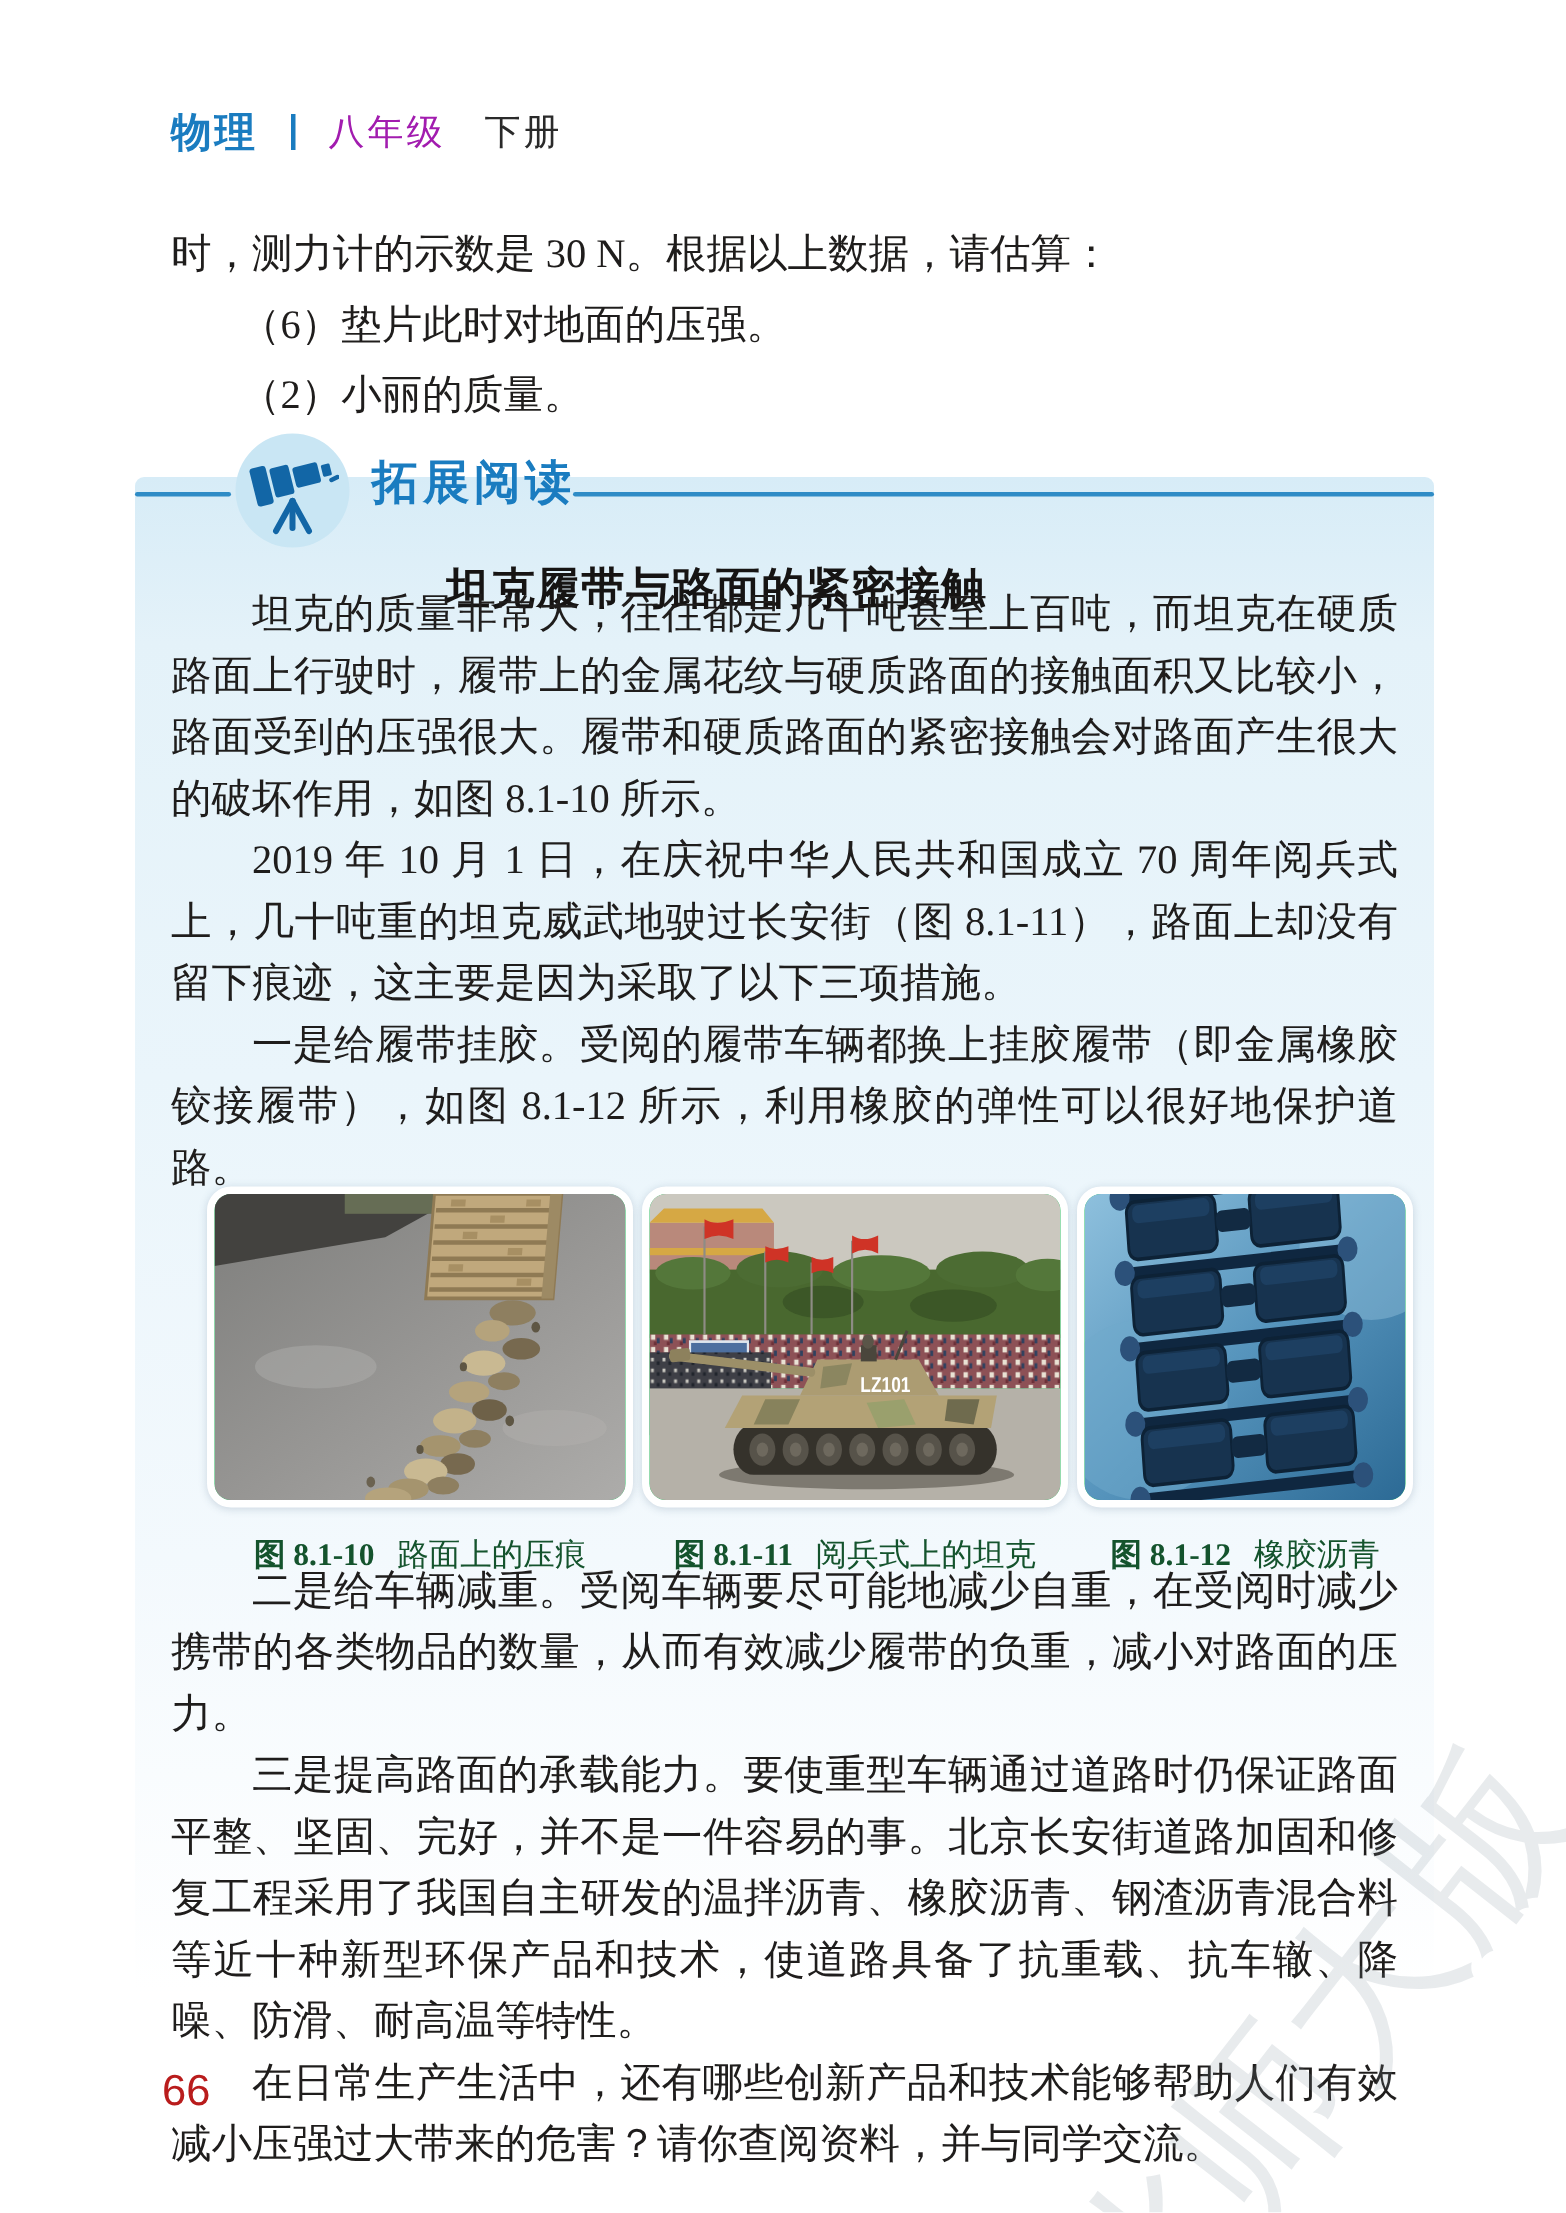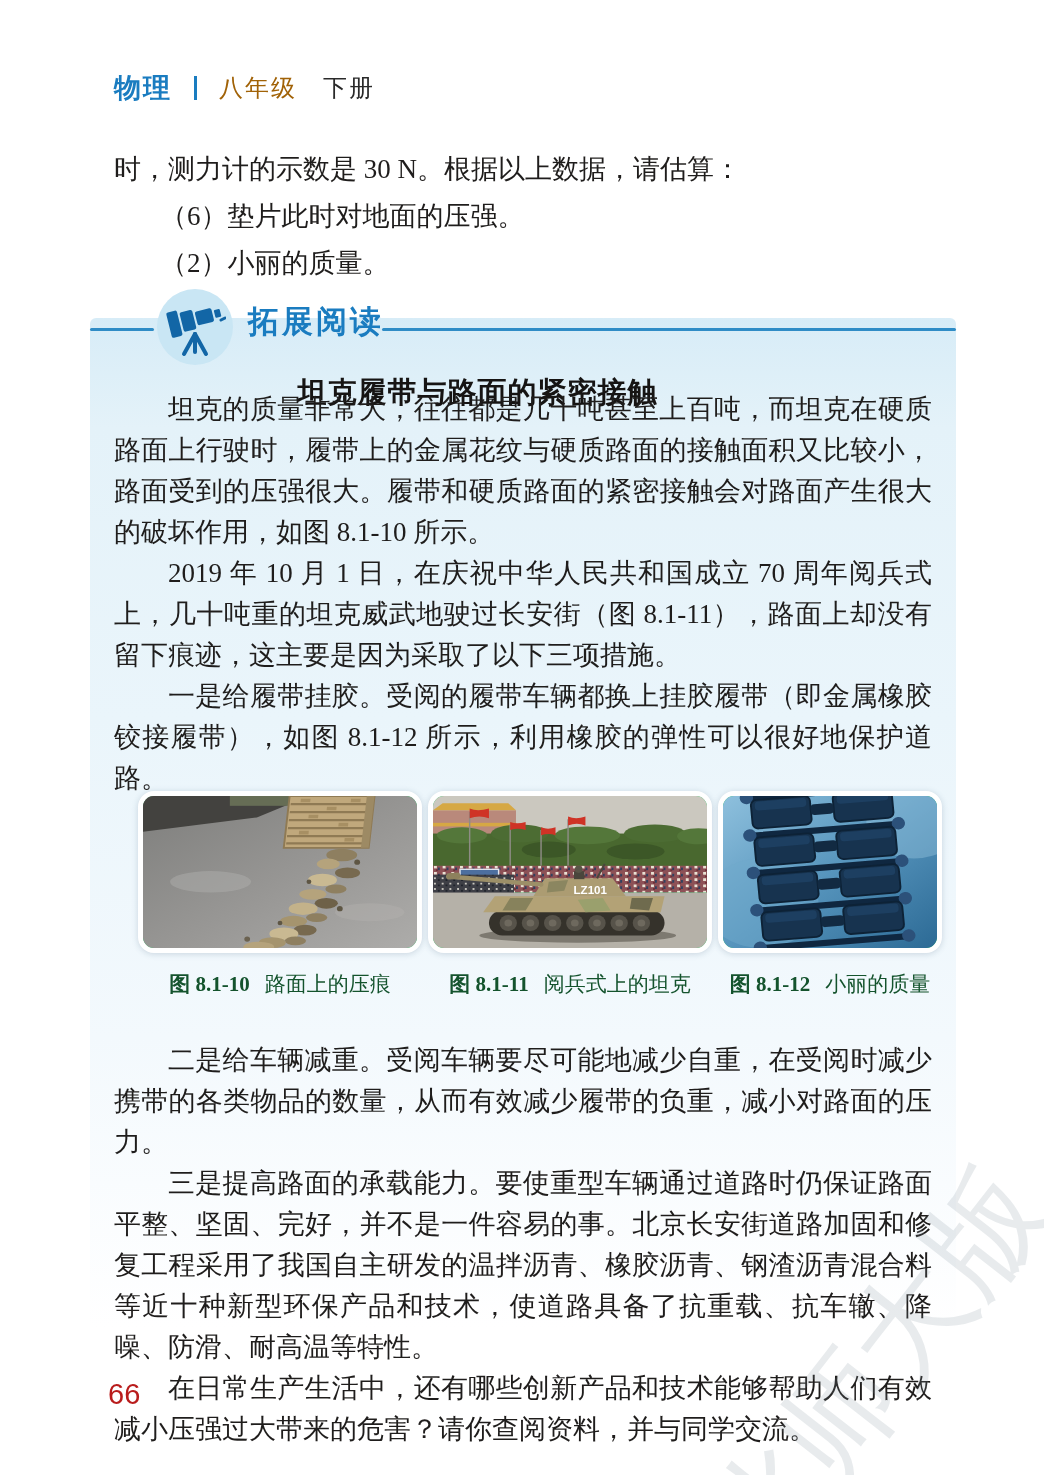--- a/index.html
+++ b/index.html
@@ -5,21 +5,21 @@
   html,body{margin:0;padding:0;background:#fff;}
   .page{
     position:relative;width:1044px;height:1475px;background:#ffffff;overflow:hidden;
     font-family:"Liberation Serif","DejaVu Serif",serif;color:#1f1d1c;
   }
   
   .header{position:absolute;left:114px;top:70px;display:flex;align-items:center;
     font-family:"Liberation Sans","DejaVu Sans",sans-serif;}
   .subject{color:#1a7cc0;font-weight:bold;font-size:27px;letter-spacing:2px;}
   .hdiv{width:3px;height:24px;background:#1a7cc0;margin:0 22px;}
-  .grade{font-size:24px;color:#a16207;letter-spacing:2px;}
+  .grade{font-size:24px;color:#a21caf;letter-spacing:2px;}
   .volume{font-size:24px;color:#2a2a2a;letter-spacing:2px;margin-left:26px;}
   
   .problem{position:absolute;left:114px;top:146px;width:818px;font-size:27px;line-height:47px;}
   .problem p{margin:0;}
   .problem-item{padding-left:46px;}
   
   .reading-box{position:absolute;left:90px;top:318px;width:866px;height:1058px;
     background:linear-gradient(180deg,#d7ecf7 0px,#e4f2f9 110px,#eaf5fb 400px,#f3f9fd 720px,rgba(255,255,255,0) 1010px);
     border-radius:6px;}
   .rule{position:absolute;height:3px;background:#2f8cc6;border-radius:2px;}
@@ -31,21 +31,21 @@
     font-weight:bold;font-size:31px;color:#1a7cc0;letter-spacing:3px;text-align:center;}
   .reading-title{position:absolute;left:90px;top:361px;width:751px;margin:12px;text-align:center;
     font-family:"Liberation Sans","DejaVu Sans",sans-serif;font-weight:bold;font-size:29px;color:#161413;letter-spacing:1px;}
   .para-block{position:absolute;left:114px;width:818px;font-size:27px;line-height:41px;text-align:justify;}
   .para-block p{margin:0;text-indent:2em;}
   .pb1{top:389px;}
   .pb2{top:1040px;}
   
   .figures{position:absolute;left:138px;top:791px;display:flex;gap:6px;}
   .fig{margin:0;display:flex;flex-direction:column;align-items:center;}
-  .fig-img{box-sizing:border-box;height:162px;border:5px solid #ffffff;border-radius:16px;overflow:hidden;
+  .fig-img{box-sizing:border-box;height:214px;border:5px solid #ffffff;border-radius:16px;overflow:hidden;
     box-shadow:0 1px 6px rgba(60,90,120,.22);background:#22c55e;}
   .fig-img svg{display:block;width:100%;height:100%;}
   .w284{width:284px;} .w224{width:224px;}
   .fig-cap{margin-top:17px;font-size:21px;color:#14532d;white-space:nowrap;}
   .cap-label{font-weight:bold;margin-right:15px;}
   
   .page-number{position:absolute;left:108px;top:1378px;font-family:"Liberation Sans","DejaVu Sans",sans-serif;
     font-size:29px;color:#b91c1c;}
   .watermark{position:absolute;left:640px;top:1290px;font-size:118px;white-space:nowrap;
     color:rgba(125,142,156,0.18);transform:rotate(-52deg);font-family:"DejaVu Serif",serif;pointer-events:none;}
@@ -310,21 +310,21 @@
               <g transform="translate(0,168)">
                 <rect x="26" y="6" width="168" height="7" rx="3" fill="#0f2740"></rect>
                 <circle cx="32" cy="9" r="7" fill="#2c517a"></circle>
                   <circle cx="188" cy="9" r="7" fill="#2c517a"></circle>
               </g>
             </g>
           </g>
         </svg>
       </div>
       <figcaption class="fig-cap">
-        <span class="cap-label">图 8.1-12</span><span>小丽的质量</span>
+        <span class="cap-label">图 8.1-12</span><span>橡胶沥青</span>
       </figcaption>
     </figure>
 
   </div>
 
   <div class="para-block pb2">
     <p>二是给车辆减重。受阅车辆要尽可能地减少自重，在受阅时减少携带的各类物品的数量，从而有效减少履带的负重，减小对路面的压力。</p>
     <p>三是提高路面的承载能力。要使重型车辆通过道路时仍保证路面平整、坚固、完好，并不是一件容易的事。北京长安街道路加固和修复工程采用了我国自主研发的温拌沥青、橡胶沥青、钢渣沥青混合料等近十种新型环保产品和技术，使道路具备了抗重载、抗车辙、降噪、防滑、耐高温等特性。</p>
     <p>在日常生产生活中，还有哪些创新产品和技术能够帮助人们有效减小压强过大带来的危害？请你查阅资料，并与同学交流。</p>
   </div>

